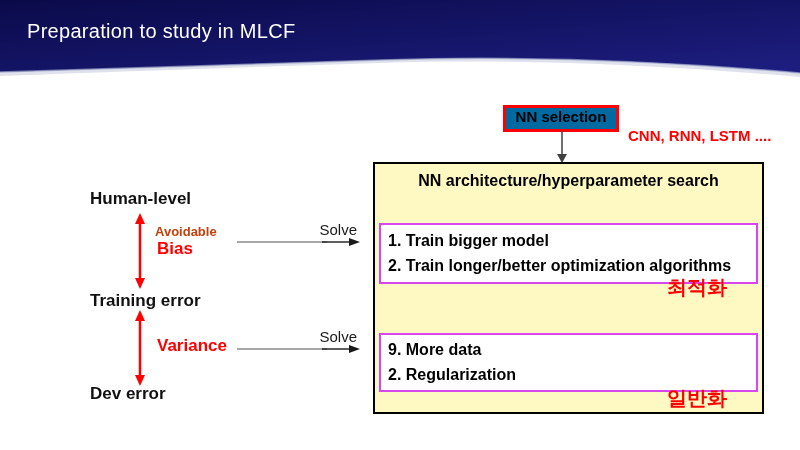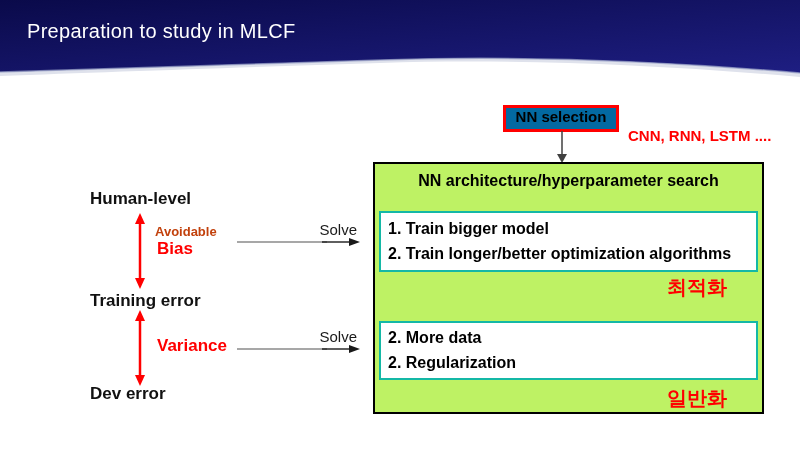--- a/index.html
+++ b/index.html
@@ -38,31 +38,32 @@
   .nn-selection {
     position: absolute; left: 503px; top: 105px; width: 116px; height: 27px;
     border: 3px solid #ff0000; background: #0369a1;
     display: flex; align-items: flex-start; justify-content: center;
     font-size: 15px; font-weight: 700; color: #000000; white-space: nowrap;
   }
 
   
   .search-panel {
     position: absolute; left: 373px; top: 162px; width: 391px; height: 252px;
-    border: 2px solid #000000; background: #bef264;
+    border: 2px solid #000000; background: #fef9c3;
   }
   .panel-title {
     position: absolute; left: 0; top: 8px; width: 100%;
     text-align: center; font-size: 16px; font-weight: 700; color: #000000; white-space: nowrap;
   }
   .red-box {
     position: absolute; left: 4px; width: 379px;
-    border: 2px solid #14b8a6; background: #ffffff;
+    border: 2px solid #d946ef; background: #ffffff;
     display: flex; flex-direction: column; justify-content: space-evenly;
     padding-left: 7px;
+    margin-top: 12px;
   }
   .red-box .item { font-size: 16px; font-weight: 700; color: #000000; white-space: nowrap; }
   .box-optimization { top: 47px; height: 61px; }
   .box-generalization { top: 157px; height: 59px; }
   .panel-caption {
     position: absolute; font-size: 20px; font-weight: 700; color: #ff0000; white-space: nowrap;
   }
   .caption-opt { left: 292px; top: 110px; }
   .caption-gen { left: 292px; top: 221px; font-family: Liberation Serif, serif; }
 
@@ -117,21 +118,21 @@
   <div class="search-panel">
     <div class="panel-title">NN architecture/hyperparameter search</div>
 
     <div class="red-box box-optimization">
       <div class="item">1. Train bigger model</div>
       <div class="item">2. Train longer/better optimization algorithms</div>
     </div>
     <div class="panel-caption caption-opt">최적화</div>
 
     <div class="red-box box-generalization">
-      <div class="item">2. More data</div>
+      <div class="item">9. More data</div>
       <div class="item">2. Regularization</div>
     </div>
     <div class="panel-caption caption-gen">일반화</div>
   </div>
 
   <div class="level-label lbl-human">Human-level</div>
   <div class="level-label lbl-training">Training error</div>
   <div class="level-label lbl-dev">Dev error</div>
 
   <svg class="abs" style="left:131px; top:212px;" width="18" height="78" viewBox="0 0 18 78">

